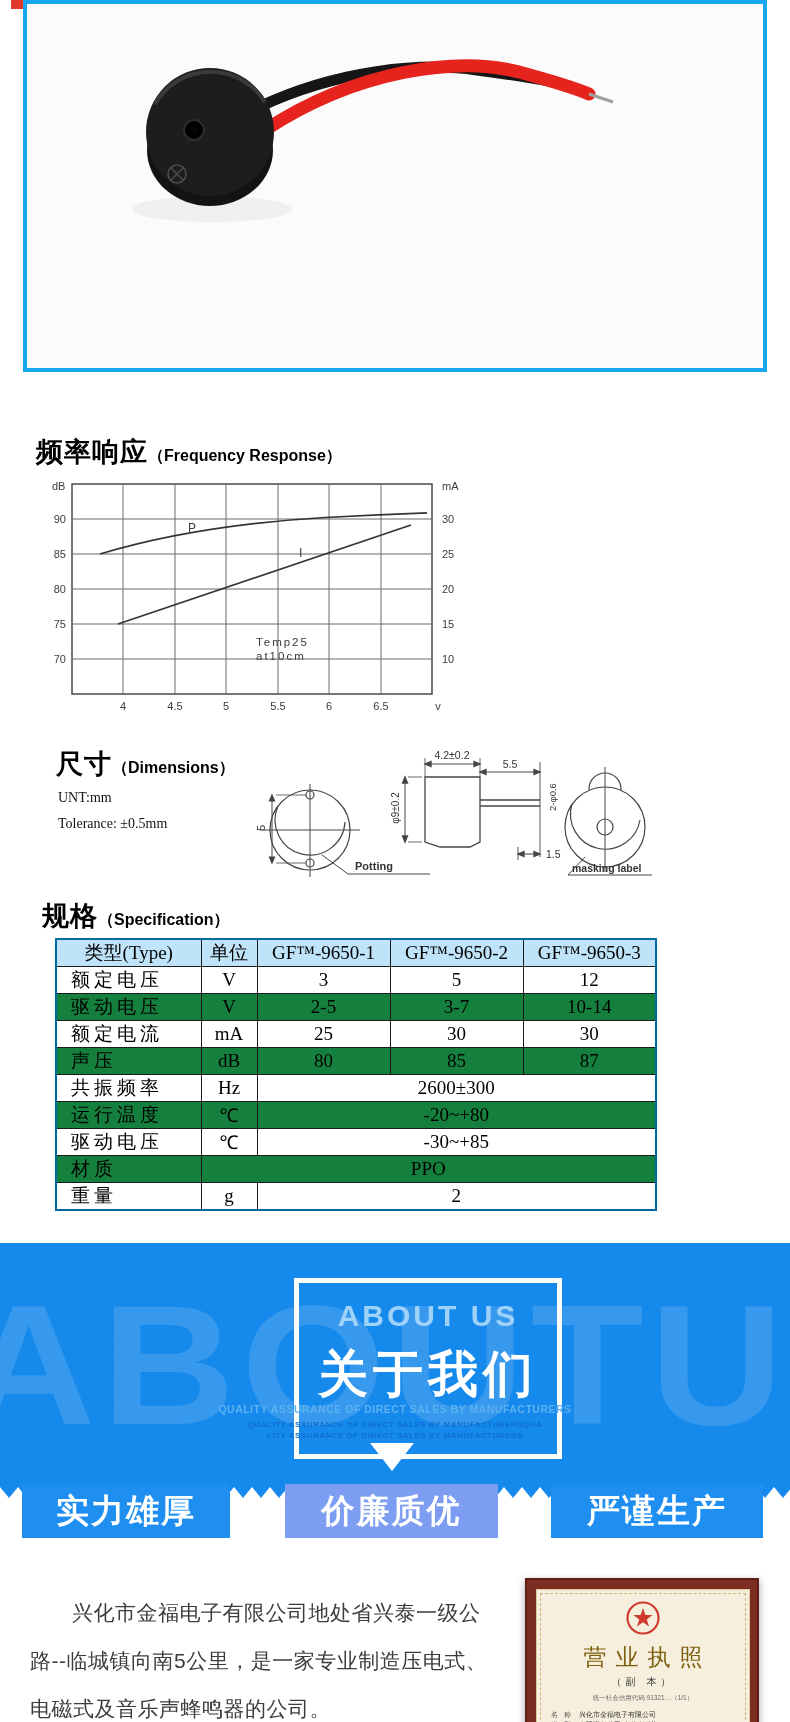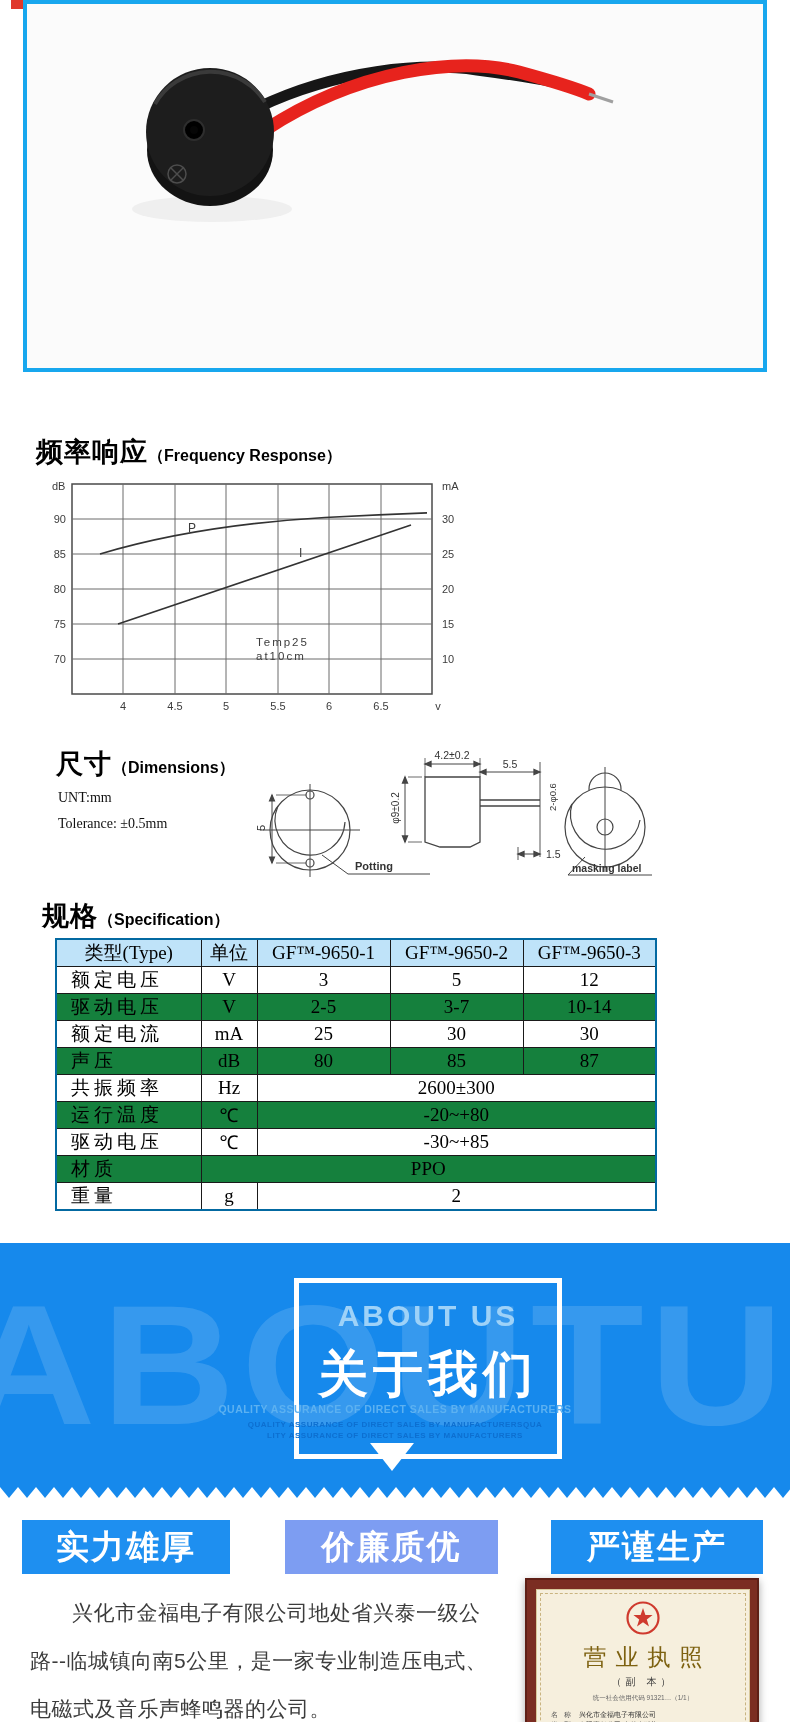--- a/index.html
+++ b/index.html
@@ -52,21 +52,21 @@
              font-weight:bold;color:#5cb1f1;letter-spacing:0.5px;white-space:nowrap;}
   .about-small{position:absolute;left:0;width:100%;text-align:center;font-size:8px;font-weight:bold;
              color:#0d6fd0;letter-spacing:0.5px;white-space:nowrap;}
   .s1{top:177px;} .s2{top:188px;}
   .about-triangle{position:absolute;left:370px;top:200px;width:0;height:0;
              border-left:22px solid transparent;border-right:22px solid transparent;
              border-top:28px solid #ffffff;}
   .scallop{position:absolute;left:0;top:1487px;display:block;}
 
   
-  .badge{position:absolute;top:1520px;height:54px;line-height:54px;text-align:center;color:#fff;
+  .badge{position:absolute;top:1484px;height:54px;line-height:54px;text-align:center;color:#fff;
          font-size:33px;font-weight:bold;letter-spacing:2px;}
   .b1{left:22px;width:208px;background:#1e8ff0;}
   .b2{left:285px;width:213px;background:#7d9df2;}
   .b3{left:551px;width:212px;background:#1e8ff0;}
 
   
   .intro{position:absolute;left:30px;top:1589px;width:478px;margin:0;font-size:21px;line-height:48px;
          color:#3c3c3c;text-indent:2em;letter-spacing:0.5px;}
 
   

